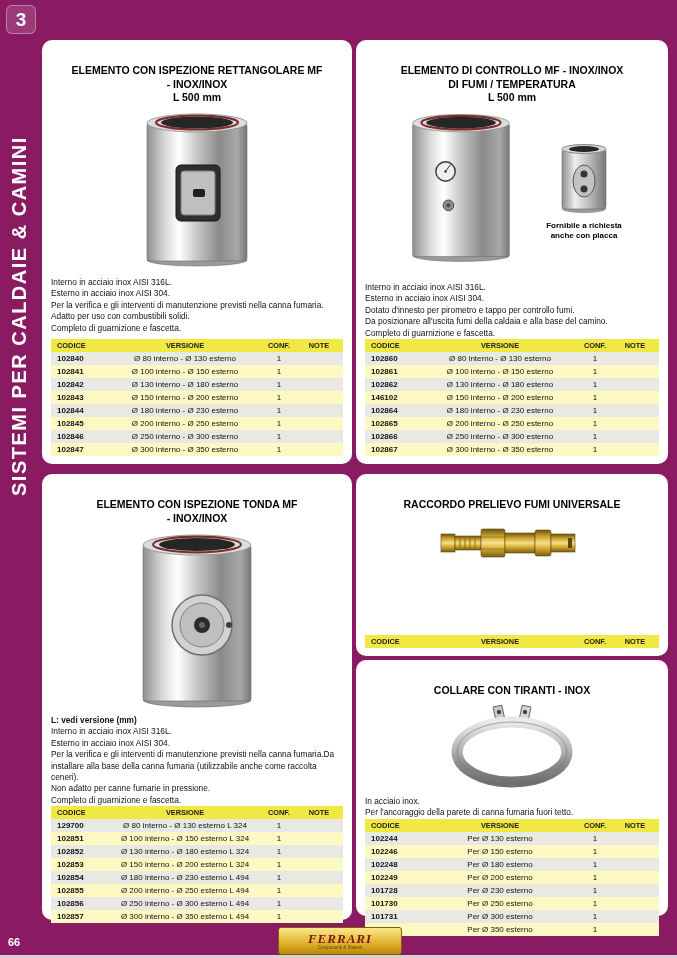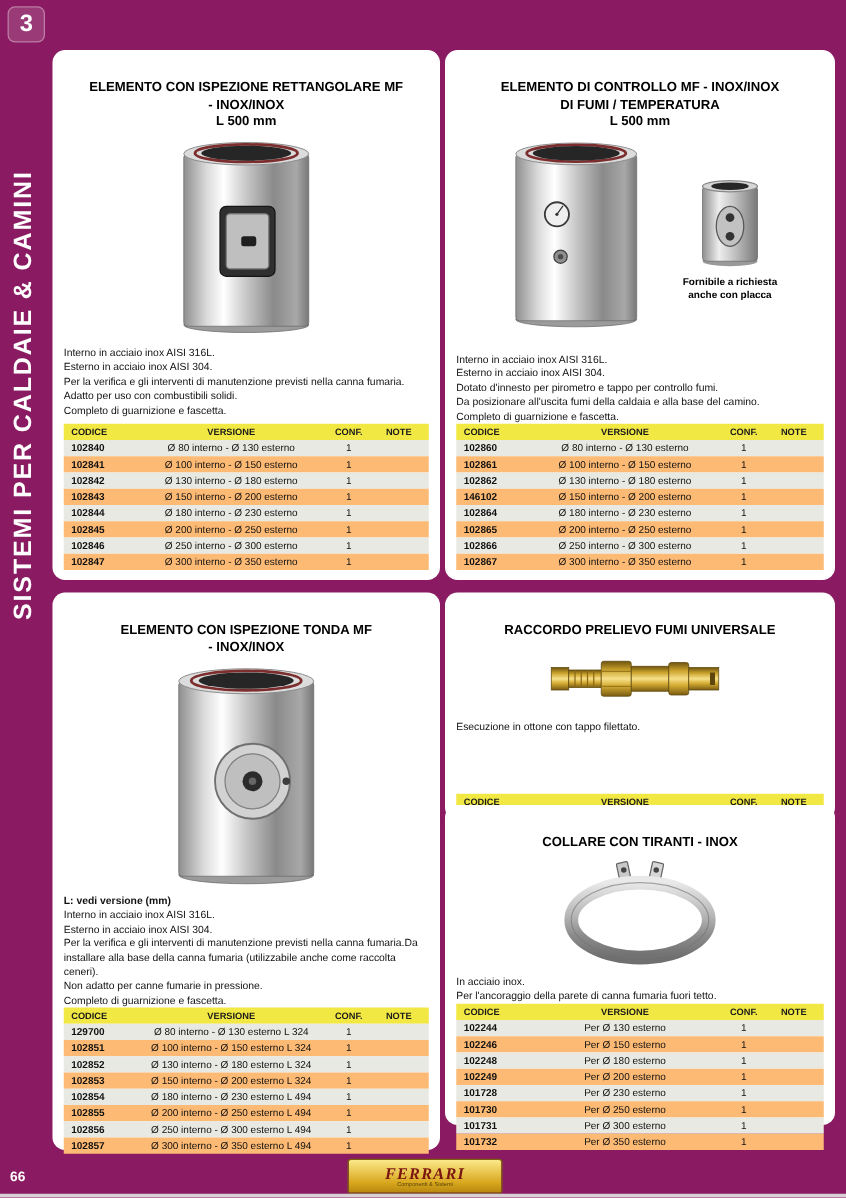--- a/index.html
+++ b/index.html
@@ -24,21 +24,21 @@
   .p-title{text-align:center;font-weight:bold;font-size:10.5px;line-height:1.3;color:#000;white-space:pre-line;margin:16px 0 2px 0;}
   .p-img{display:flex;justify-content:center;align-items:flex-start;}
   .p-desc{font-size:8.3px;line-height:1.38;color:#111;white-space:pre-line;margin-top:4px;}
   .p-desc-bold{font-size:8.3px;font-weight:bold;color:#111;margin-top:4px;}
   .img-caption{font-weight:bold;font-size:8px;text-align:center;line-height:1.25;white-space:pre-line;margin-top:4px;}
 
   
   .ptable{margin-top:auto;}
   .thead-row{display:grid;grid-template-columns:56px 1fr 44px 36px;align-items:center;height:13px;padding:0 6px;
     background:#f2e844;font-size:7.4px;font-weight:bold;color:#1a1a1a;}
-  .trow{display:grid;grid-template-columns:56px 1fr 44px 36px;align-items:center;height:13px;padding:0 6px;background:#fdba74;}
+  .trow{display:grid;grid-template-columns:56px 1fr 44px 36px;align-items:center;height:13px;padding:0 6px;background:#fef9c3;}
   .tbody > div.trow:nth-of-type(odd){background:#e9e9e4;}
   .c-cod{font-weight:bold;font-size:8px;color:#111;}
   .c-ver{text-align:center;font-size:8px;color:#111;}
   .c-conf{text-align:center;font-size:8px;color:#111;}
   .c-note{text-align:center;font-size:8px;color:#111;}
   .h-ver,.h-conf,.h-note{text-align:center;}
 
   
   .page-number{position:absolute;left:8px;bottom:10px;color:#fff;font-weight:bold;font-size:11px;}
   .logo{position:absolute;left:278px;top:927px;width:122px;height:26px;border-radius:3px;
@@ -410,32 +410,31 @@
           <line x1="38" y1="15" x2="38" y2="29" stroke="#8a6a14"></line>
         <rect x="44" y="8" width="24" height="28" rx="2" fill="url(#gold1)" stroke="#5d470c" stroke-width="0.6"></rect>
         <line x1="44" y1="16" x2="68" y2="16" stroke="#9a7a1c"></line>
           <line x1="44" y1="28" x2="68" y2="28" stroke="#9a7a1c"></line>
         <rect x="68" y="12" width="30" height="20" fill="url(#gold1)" stroke="#5d470c" stroke-width="0.6"></rect>
         <rect x="98" y="9" width="16" height="26" rx="2" fill="url(#gold1)" stroke="#5d470c" stroke-width="0.6"></rect>
         <rect x="114" y="13" width="24" height="18" fill="url(#gold1)" stroke="#5d470c" stroke-width="0.6"></rect>
         <rect x="131" y="17" width="4" height="10" fill="#5d470c"></rect>
       </svg>
     </div>
-    <div class="p-desc">Esecuzione in ottone con tappo filettato.</div>
     <div class="ptable">
       <div class="thead-row">
         <span>CODICE</span>
         <span class="h-ver">VERSIONE</span>
         <span class="h-conf">CONF.</span>
         <span class="h-note">NOTE</span>
       </div>
     </div>
   </section>
 
-  <section class="panel" style="left:356px;top:644px;width:312px;height:256px;">
+  <section class="panel" style="left:356px;top:660px;width:312px;height:256px;">
     <h2 class="p-title">COLLARE CON TIRANTI - INOX</h2>
     <div class="p-img" style="height:94px;align-items:center;">
       <svg width="150" height="92" viewBox="0 0 150 92">
         <defs>
           <linearGradient id="mg1" x1="0" y1="0" x2="0" y2="1">
             <stop offset="0" stop-color="#e9e9e9"></stop>
               <stop offset="0.45" stop-color="#b5b5b5"></stop>
             <stop offset="0.7" stop-color="#8c8c8c"></stop>
               <stop offset="1" stop-color="#6f6f6f"></stop>
           </linearGradient>

